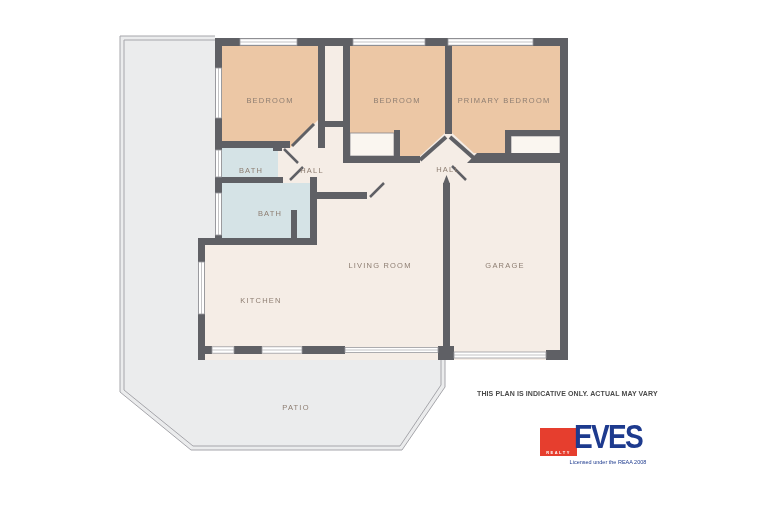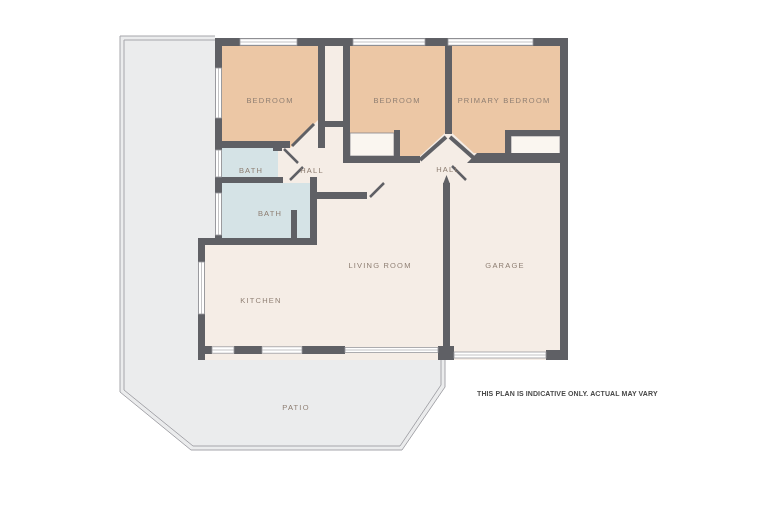--- a/index.html
+++ b/index.html
@@ -161,14 +161,21 @@
       <text class="room-label" x="448" y="172">HALL</text>
       <text class="room-label" x="380" y="268">LIVING ROOM</text>
       <text class="room-label" x="261" y="303">KITCHEN</text>
       <text class="room-label" x="505" y="268">GARAGE</text>
       <text class="room-label" x="296" y="410">PATIO</text>
     </g>
   </svg>
 
   <div class="disclaimer">THIS PLAN IS INDICATIVE ONLY. ACTUAL MAY VARY</div>
 
+  <div class="logo">
+    <div class="logo-red">
+      <span class="logo-red-text">REALTY</span>
+    </div>
+    <div class="logo-brand">EVES</div>
+    <div class="logo-tagline">Licensed under the REAA 2008</div>
+  </div>
 
 </div>
 
 </body></html>

